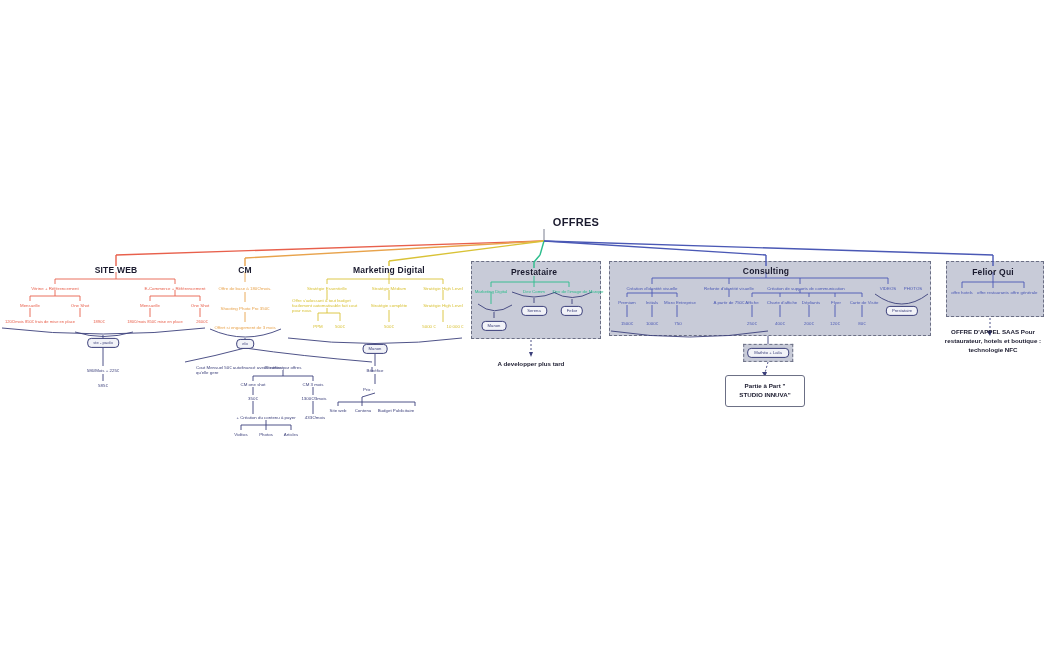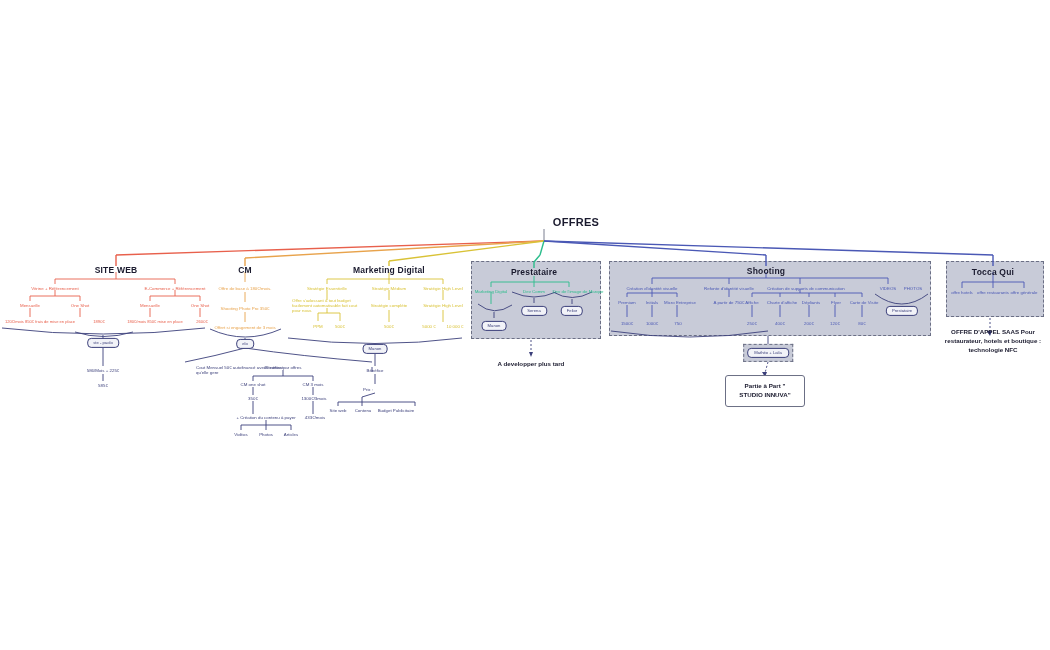--- a/index.html
+++ b/index.html
@@ -283,21 +283,21 @@
 
   <div class="lbl branch-title" style="left:534px;top:272px;">Prestataire</div>
   <div class="lbl t-green" style="left:491px;top:291px;">Marketing Digital</div>
   <div class="lbl t-green" style="left:534px;top:291px;">Dev Comm</div>
   <div class="lbl t-green" style="left:578px;top:291px;">Dev de l'image de Marque</div>
   <div class="nodebox" style="left:494px;top:326px;">Manon</div>
   <div class="nodebox" style="left:534px;top:311px;">Serena</div>
   <div class="nodebox" style="left:572px;top:311px;">Felior</div>
   <div class="lbl" style="left:531px;top:363px;font-size:6.2px;font-weight:bold;color:#1a1a2e;">A developper plus tard</div>
 
-  <div class="lbl branch-title" style="left:766px;top:271px;">Shooting</div>
+  <div class="lbl branch-title" style="left:766px;top:271px;">Consulting</div>
   <div class="lbl t-blue" style="left:652px;top:288px;">Création d'identité visuelle</div>
   <div class="lbl t-blue" style="left:729px;top:288px;">Refonte d'identité visuelle</div>
   <div class="lbl t-blue" style="left:806px;top:288px;">Création de supports de communication</div>
   <div class="lbl t-blue" style="left:888px;top:288px;">VIDEOS</div>
   <div class="lbl t-blue" style="left:913px;top:288px;">PHOTOS</div>
 
   <div class="lbl t-blue" style="left:627px;top:302px;">Premium</div>
   <div class="lbl t-blue" style="left:652px;top:302px;">Initials</div>
   <div class="lbl t-blue" style="left:680px;top:302px;">Micro Entreprise</div>
   <div class="lbl t-blue" style="left:729px;top:302px;">A partir de 750€</div>
@@ -316,19 +316,19 @@
   <div class="lbl t-blue" style="left:835px;top:323px;">120€</div>
   <div class="lbl t-blue" style="left:862px;top:323px;">80€</div>
 
   <div class="nodebox" style="left:902px;top:311px;">Prestataire</div>
 
   <div class="dblbox" style="left:768px;top:353px;">
     <div style="border:1px solid #3b3f7a;border-radius:4px;background:#f2f3f8;color:#3b3f7a;font-size:4.2px;padding:2px 6px;white-space:nowrap;line-height:1;">Mathéo + Laila</div>
   </div>
   <div class="outerbox" style="left:765px;top:391px;width:62px;">Partie à Part " STUDIO INNUVA"</div>
 
-  <div class="lbl branch-title" style="left:993px;top:272px;">Tocca Qui</div>
+  <div class="lbl branch-title" style="left:993px;top:272px;">Felior Qui</div>
   <div class="lbl t-blue" style="left:962px;top:292px;">offre hotels</div>
   <div class="lbl t-blue" style="left:993px;top:292px;">offre restaurants</div>
   <div class="lbl t-blue" style="left:1024px;top:292px;">offre générale</div>
   <div class="lbl wrapn" style="left:993px;top:341px;width:100px;font-size:6.2px;font-weight:bold;color:#1a1a2e;line-height:1.45;">OFFRE D'APPEL SAAS Pour restaurateur, hotels et boutique : technologie NFC</div>
 
 </div>
 
 </body></html>

